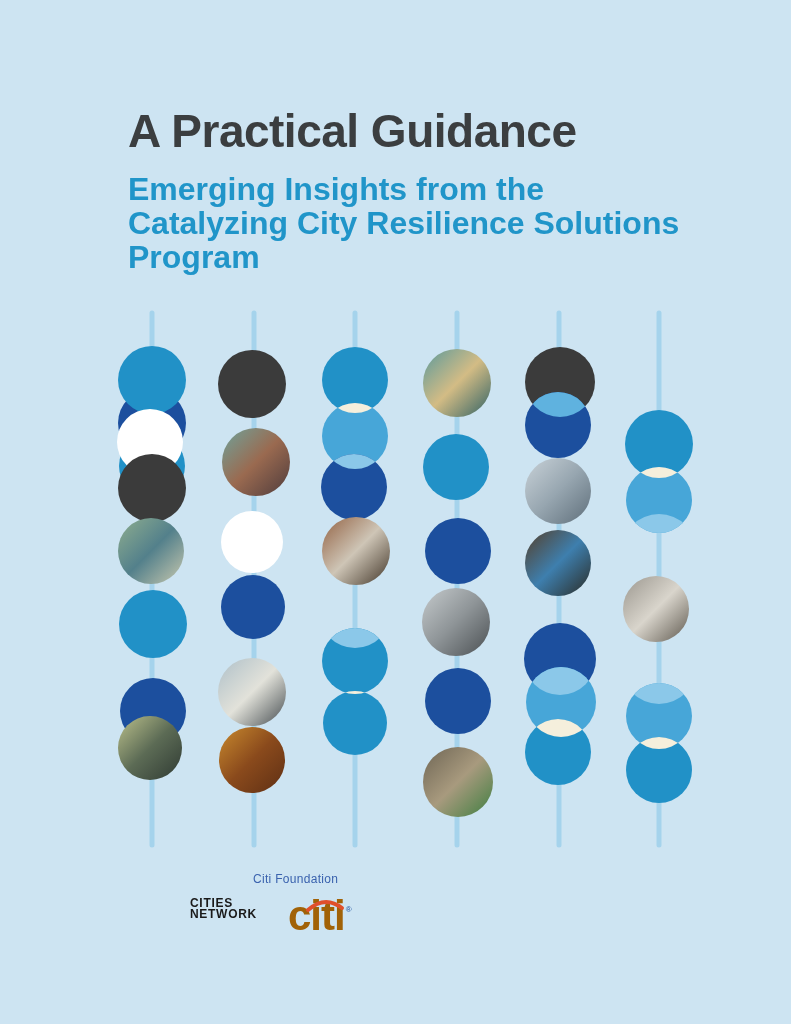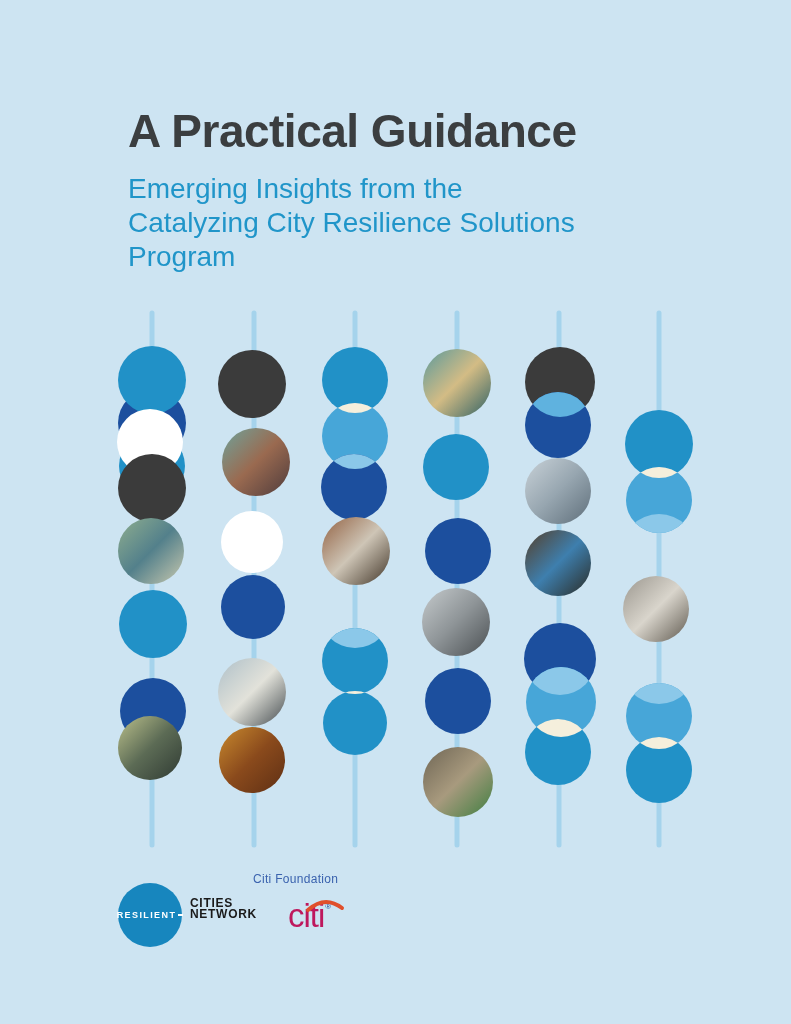--- a/index.html
+++ b/index.html
@@ -10,21 +10,21 @@
     overflow:hidden;
     font-family:"Liberation Sans","DejaVu Sans",sans-serif;
   }
   .cover-title{
     position:absolute;left:128px;top:104px;margin:0;
     font-size:46px;font-weight:800;letter-spacing:-0.5px;
     color:#3B3E40;
   }
   .cover-subtitle{
     position:absolute;left:128px;top:172px;
-    font-size:28px;line-height:34px;font-weight:400;
+    font-size:32px;line-height:34px;font-weight:700;
     color:#2095C9;white-space:pre-line;
   }
   .pattern-svg{position:absolute;left:0;top:0;width:791px;height:1024px;pointer-events:none;}
   
   .rcn-badge{
     position:absolute;left:118px;top:883px;width:64px;height:64px;
     border-radius:50%;background:#1786BE;
     display:flex;align-items:center;justify-content:center;
   }
   .rcn-badge-label{
@@ -38,22 +38,22 @@
     color:#1A1A1A;line-height:11px;
   }
   .citi-foundation{
     position:absolute;left:253px;top:872px;
     font-size:12px;font-weight:500;letter-spacing:0.3px;
     color:#3A62AE;
     text-align:center;
   }
   .citi-logo{position:absolute;left:288px;top:896px;width:70px;height:42px;}
   .citi-word{
-    font-size:33px;font-weight:400;letter-spacing:-1px;
-    color:#be185d;line-height:40px;
+    font-size:42px;font-weight:700;letter-spacing:-1px;
+    color:#a16207;line-height:40px;
   }
   .citi-reg{font-size:8px;color:#1D4F9E;vertical-align:18px;margin-left:1px;}
   .citi-arc{position:absolute;left:17px;top:0px;width:40px;height:16px;overflow:visible;}
 </style>
 </head>
 <body>
 
 <div class="page">
 
   <h1 class="cover-title">A Practical Guidance</h1>
@@ -231,26 +231,20 @@
       <circle cx="659" cy="716" r="33" fill="#47A6D8"></circle>
       <g clip-path="url(#lens-clip-9)">
         <circle cx="659" cy="666" r="38" fill="#8BC8E9"></circle>
       </g>
       <circle cx="659" cy="770" r="33" fill="#2191C7"></circle>
       <g clip-path="url(#lens-clip-10)">
         <circle cx="659" cy="770" r="33" fill="#F5EFDC"></circle>
       </g>
     </svg>
 
-  <div class="rcn-badge">
-    <span class="rcn-badge-label">
-      <span>RESILIENT</span>
-      <span class="rcn-badge-dash"></span>
-    </span>
-  </div>
   <div class="rcn-wordmark">
     <div>CITIES</div>
     <div>NETWORK</div>
   </div>
 
   <div class="citi-foundation">Citi Foundation</div>
 
   <div class="citi-logo">
     <span class="citi-word">citi</span><span class="citi-reg">®</span>
     <svg class="citi-arc" viewBox="0 0 40 16" xmlns="http://www.w3.org/2000/svg">

